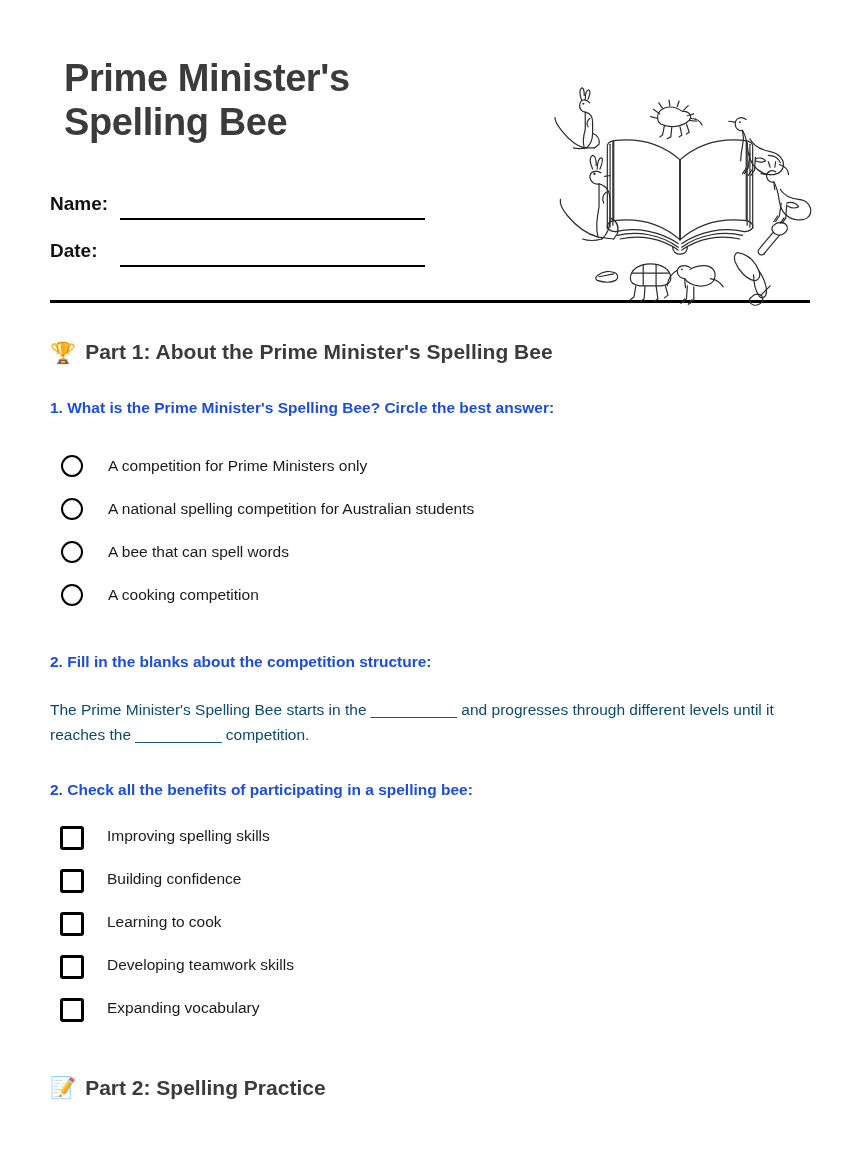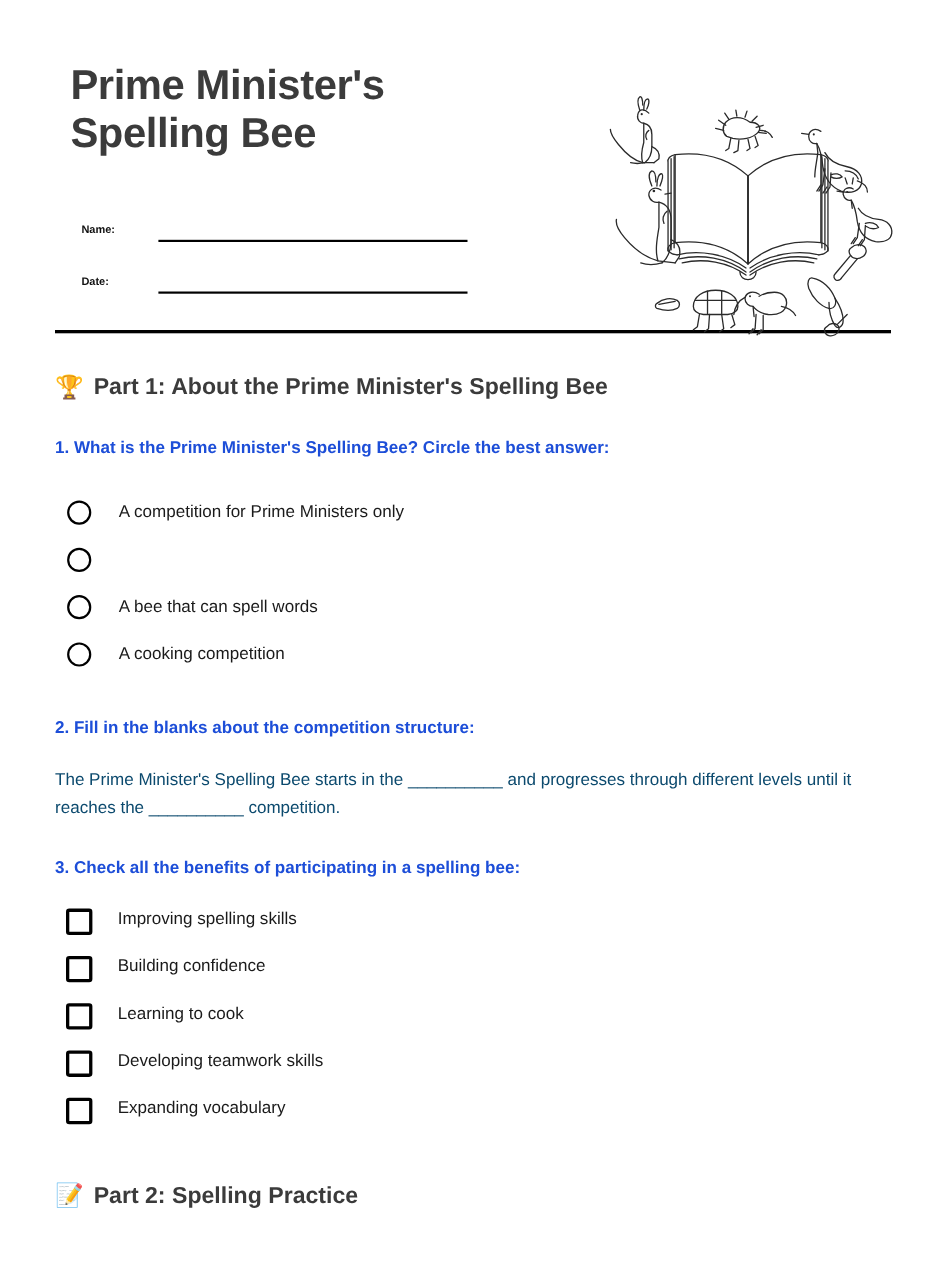--- a/index.html
+++ b/index.html
@@ -41,27 +41,26 @@
   .fields {
     margin-top: 28px;
     width: 375px;
   }
   .field-row {
     display: flex;
     align-items: flex-end;
     height: 47px;
   }
   .field-label {
-    font-size: 10px;
+    font-size: 19px;
     font-weight: bold;
     color: #111;
     width: 70px;
     flex: 0 0 70px;
     padding-bottom: 5px;
-    margin-left: 24px;
   }
   .field-line {
     flex: 1 1 auto;
     border-bottom: 2.5px solid #000;
     height: 1px;
   }
 
   
   .illustration {
     position: absolute;
@@ -347,35 +346,36 @@
 
     <div class="question">1. What is the Prime Minister's Spelling Bee? Circle the best answer:</div>
 
     <div class="options">
       <div class="option-row">
         <div class="radio-box"></div>
         <div class="option-label">A competition for Prime Ministers only</div>
       </div>
       <div class="option-row">
         <div class="radio-box"></div>
+        <div class="option-label">A national spelling competition for Australian students</div>
       </div>
       <div class="option-row">
         <div class="radio-box"></div>
         <div class="option-label">A bee that can spell words</div>
       </div>
       <div class="option-row">
         <div class="radio-box"></div>
         <div class="option-label">A cooking competition</div>
       </div>
     </div>
 
     <div class="question q2-gap">2. Fill in the blanks about the competition structure:</div>
     <div class="paragraph">The Prime Minister's Spelling Bee starts in the __________ and progresses through different levels until it reaches the __________ competition.</div>
 
-    <div class="question">3. Check all the benefits of participating in a spelling bee:</div>
+    <div class="question">2. Check all the benefits of participating in a spelling bee:</div>
 
     <div class="checks">
       <div class="check-row">
         <div class="check-box"></div>
         <div class="check-label">Improving spelling skills</div>
       </div>
       <div class="check-row">
         <div class="check-box"></div>
         <div class="check-label">Building confidence</div>
       </div>

